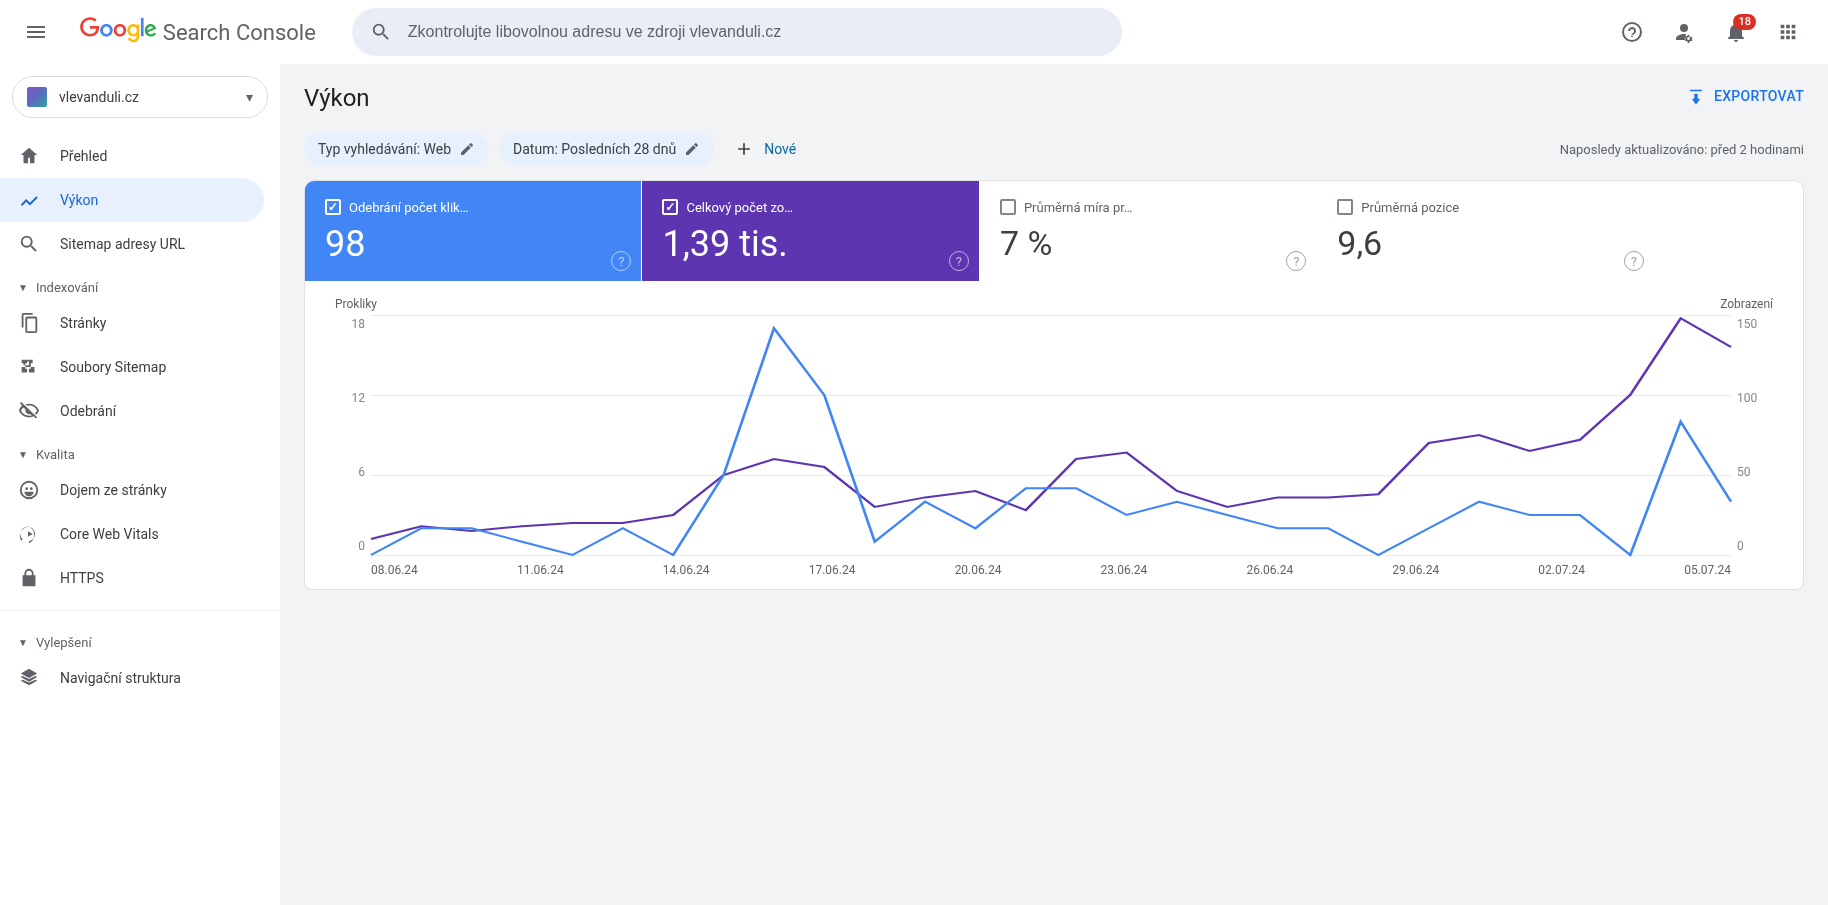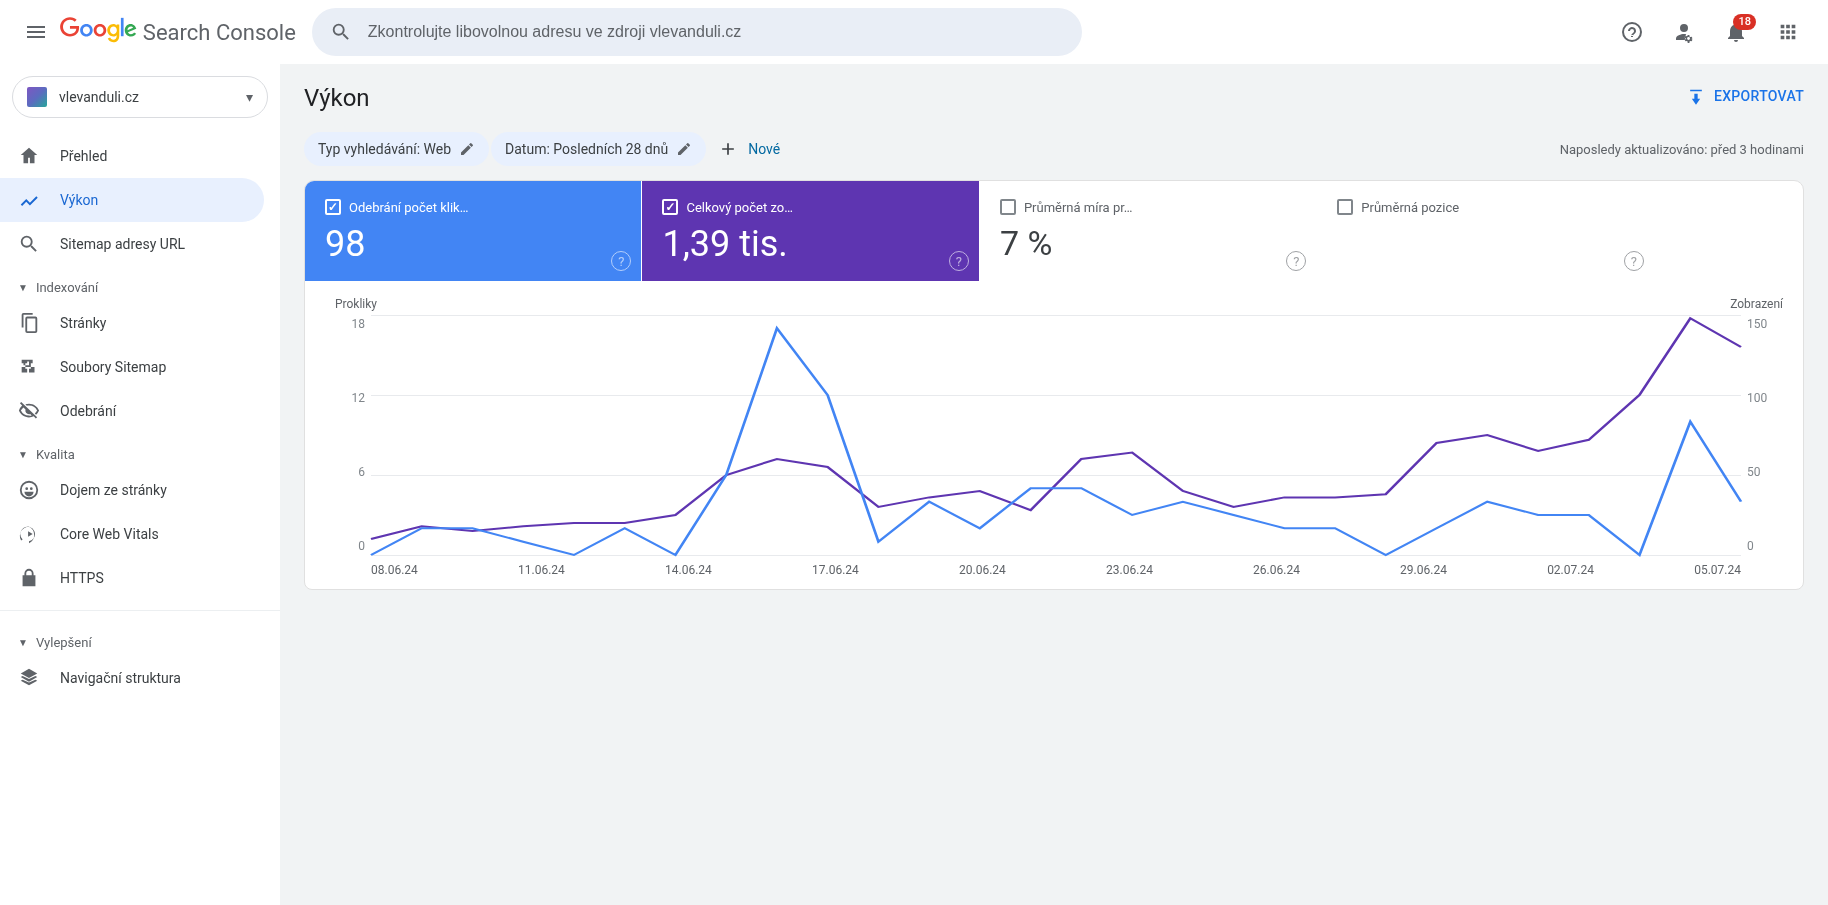--- a/index.html
+++ b/index.html
@@ -5,21 +5,21 @@
   * { box-sizing: border-box; margin: 0; padding: 0; }
   html, body { height: 100%; font-family: Roboto, Arial, sans-serif; background: #fff; color: #3c4043; overflow: hidden; }
 
   
   .header {
     height: 64px;
     display: flex;
     align-items: center;
     padding: 0 16px 0 12px;
     background: #fff;
-    gap: 0;
+    gap: 20px;
   }
   .icon-btn {
     width: 48px; height: 48px;
     display: inline-flex; align-items: center; justify-content: center;
     border-radius: 50%;
     cursor: pointer;
     color: #5f6368;
     fill: #5f6368;
   }
   .logo-wrap { display: flex; align-items: center; gap: 6px; margin-right: 16px;}
@@ -125,21 +125,21 @@
   .page-title { font-size: 24px; color: #202124; font-weight: 400; }
   .export-btn {
     margin-left: auto;
     display: flex; gap: 8px;
     color: #1a73e8; font-weight: 500; font-size: 14px;
     letter-spacing: .3px;
     cursor: pointer;
   }
 
   .filter-row {
-    display: flex; align-items: center; gap: 2px;
+    display: flex; align-items: center; gap: 10px;
     padding: 6px 24px 14px 24px;
     font-size: 14px;
   }
   .chip {
     background: #e8f0fe;
     color: #3c4043;
     border-radius: 18px;
     height: 34px;
     display: inline-flex; align-items: center;
     padding: 0 14px;
@@ -187,21 +187,21 @@
     display:inline-flex; align-items:center; justify-content:center;
     font-size:13px; opacity:.6;
   }
   .m-blue   { background:#4285f4; color:#fff; }
   .m-purple { background:#5e35b1; color:#fff; }
   .m-grey1  { background:#fff; color:#5f6368; }
   .m-grey1 .metric-value { color:#3c4043; font-size:34px;}
   .m-grey1 .check { border-color:#80868b; color:transparent;}
 
   
-  .chart-body { padding: 16px 20px 8px 30px; position:relative; }
+  .chart-body { padding: 16px 30px 8px 30px; position:relative; }
   .axis-title { font-size:12px; color:#5f6368; }
   .axis-row { display:flex; justify-content:space-between; }
   .chart-plot { height: 240px; position:relative; margin-top:4px; display:flex; }
   .ylabels-left { width: 36px; display:flex; flex-direction:column; justify-content:space-between; align-items:flex-end; font-size:12px; color:#80868b; padding:2px 6px 2px 0;}
   .ylabels-right{ width: 42px; display:flex; flex-direction:column; justify-content:space-between; align-items:flex-start; font-size:12px; color:#80868b; padding:2px 0 2px 6px;text-align:center;}
   .plot-area { flex:1; position:relative; }
   .gridline { position:absolute; left:0; right:0; height:1px; background:#e8eaed; }
   .xlabels { display:flex; justify-content:space-between; font-size:12px; color:#5f6368; padding: 8px 42px 4px 36px;}
   .chart-svg { position:absolute; inset:0; width:100%; height:100%; overflow:visible;}
   .chart-svg polyline { fill:none; stroke-width:2; }
@@ -389,21 +389,21 @@
         <svg viewBox="0 0 24 24">
             <path d="M3 17.25V21h3.75l11-11L14 6.25l-11 11zM20.71 7.04a1 1 0 000-1.41l-2.34-2.34a1 1 0 00-1.41 0L15 5.25 18.75 9l1.96-1.96z"></path>
           </svg>
       </span>
       <span class="add-new">
         <svg viewBox="0 0 24 24" width="20" height="20" fill="#3c4043">
             <path d="M11 5h2v6h6v2h-6v6h-2v-6H5v-2h6V5z"></path>
           </svg>
         <span>Nové</span>
       </span>
-      <span class="update-time">Naposledy aktualizováno: před 3 hodinami</span>
+      <span class="update-time">Naposledy aktualizováno: před 2 hodinami</span>
     </div>
 
     <div class="card">
       <div class="metrics-row">
         <div class="metric m-blue">
           <div class="metric-label">
               <span class="check">✓</span>
               <span>Odebrání počet klik…</span>
             </div>
           <div class="metric-value">98</div>
@@ -423,20 +423,21 @@
               <span>Průměrná míra pr…</span>
             </div>
           <div class="metric-value">7 %</div>
           <span class="help">?</span>
         </div>
         <div class="metric m-grey1">
           <div class="metric-label">
               <span class="check"></span>
               <span>Průměrná pozice</span>
             </div>
+          <div class="metric-value">9,6</div>
           <span class="help">?</span>
         </div>
         <div style="flex:0.5"></div>
       </div>
 
       <div class="chart-body">
         <div class="axis-row">
           <span class="axis-title">Prokliky</span>
           <span class="axis-title">Zobrazení</span>
         </div>

